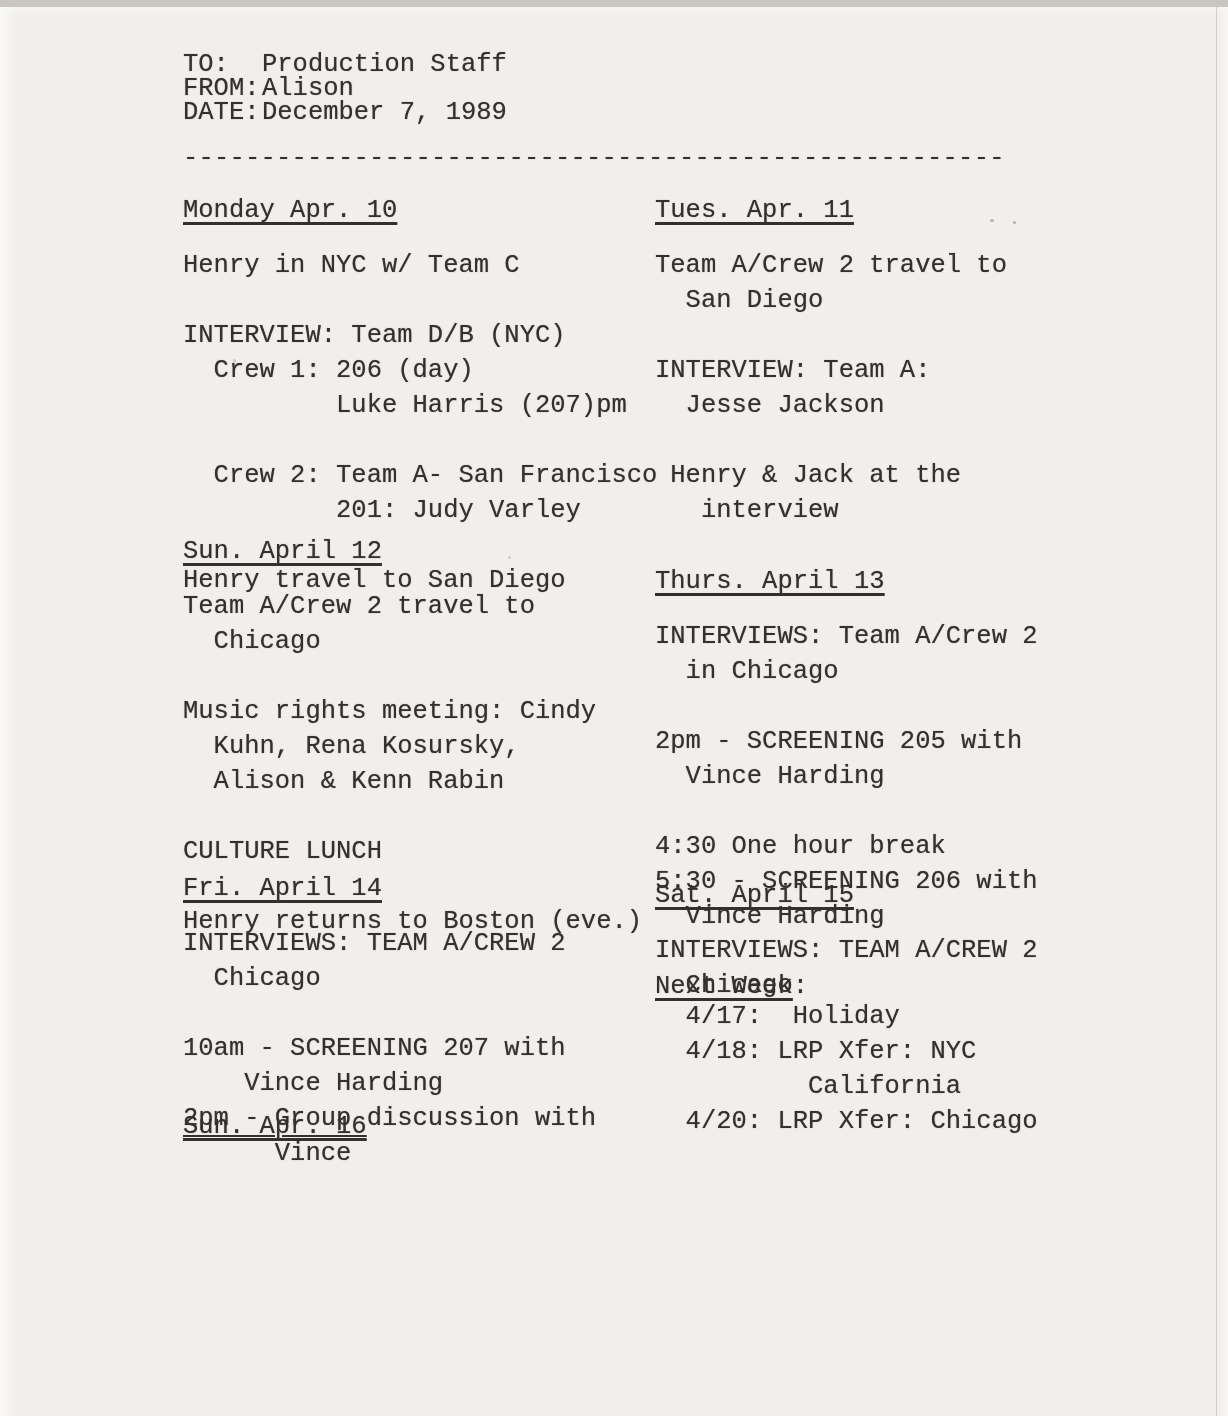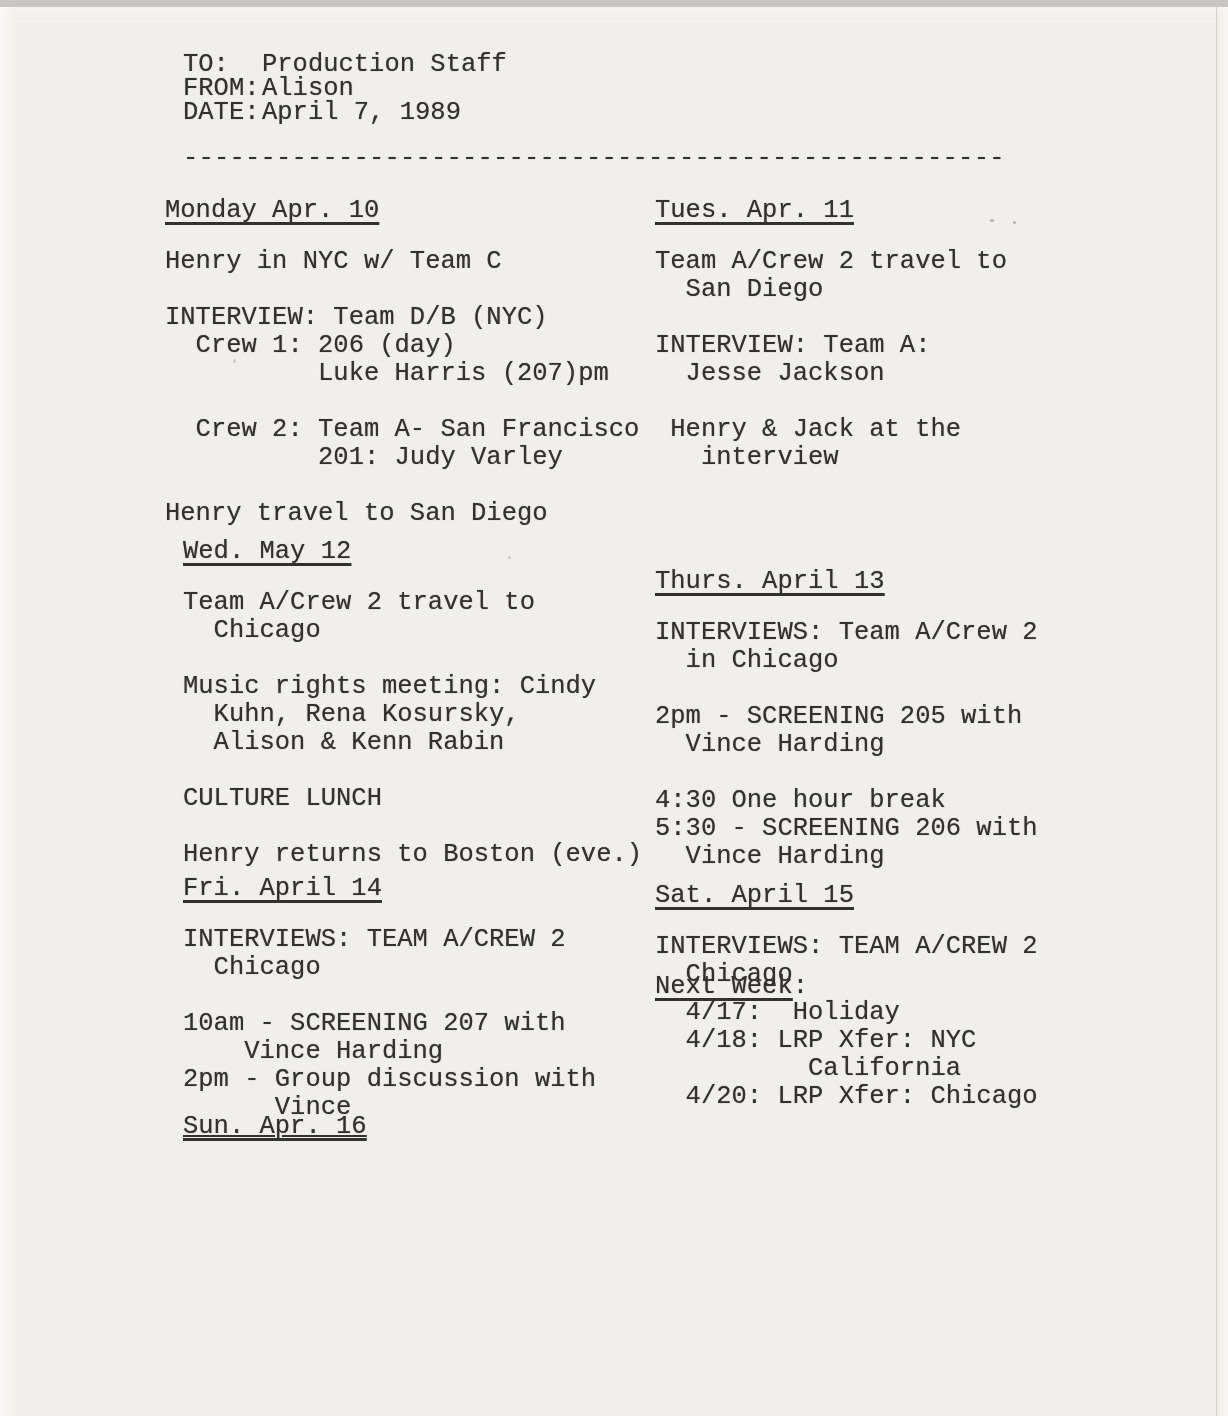--- a/index.html
+++ b/index.html
@@ -39,24 +39,24 @@
   .section .heading { margin: 0; white-space: pre; line-height: 24px; font-weight: normal; }
   .u {
     text-decoration: underline;
     text-decoration-thickness: 2.6px;
     text-underline-offset: 5px;
   }
   .section pre.body {
     margin: 25px 0 0 0;
     white-space: pre;
     font: inherit;
-    line-height: 28px;
+    line-height: 35px;
   }
   .section pre.body.tight { margin-top: 0; }
-  .pos-mon { left: 165px; top: 192px; }
+  .pos-mon { left: 183px; top: 192px; }
   .pos-tue { left: 655px; top: 192px; }
   .pos-wed { left: 183px; top: 533px; }
   .pos-thu { left: 655px; top: 563px; }
   .pos-fri { left: 183px; top: 870px; }
   .pos-sat { left: 655px; top: 877px; }
   .pos-next { left: 655px; top: 968px; }
   .pos-sun { left: 183px; top: 1108px; text-decoration: underline; }
   .speck {
     position: absolute;
     background: rgba(70,64,58,0.35);
@@ -73,21 +73,21 @@
     <div class="memo-row">
       <span class="memo-label">TO:</span>
       <span>Production Staff</span>
     </div>
     <div class="memo-row">
       <span class="memo-label">FROM:</span>
       <span>Alison</span>
     </div>
     <div class="memo-row">
       <span class="memo-label">DATE:</span>
-      <span>April 7, 1989</span>
+      <span>December 7, 1989</span>
     </div>
   </div>
 
   <pre class="divider">-----------------------------------------------------</pre>
 
   <div class="section pos-mon">
     <div class="heading"><span class="u">Monday Apr. 10</span></div>
     <pre class="body">Henry in NYC w/ Team C
 
 INTERVIEW: Team D/B (NYC)
@@ -106,21 +106,21 @@
   San Diego
 
 INTERVIEW: Team A:
   Jesse Jackson
 
  Henry &amp; Jack at the
    interview</pre>
   </div>
 
   <div class="section pos-wed">
-    <div class="heading"><span class="u">Wed. May 12</span></div>
+    <div class="heading"><span class="u">Sun. April 12</span></div>
     <pre class="body">Team A/Crew 2 travel to
   Chicago
 
 Music rights meeting: Cindy
   Kuhn, Rena Kosursky,
   Alison &amp; Kenn Rabin
 
 CULTURE LUNCH
 
 Henry returns to Boston (eve.)</pre>

